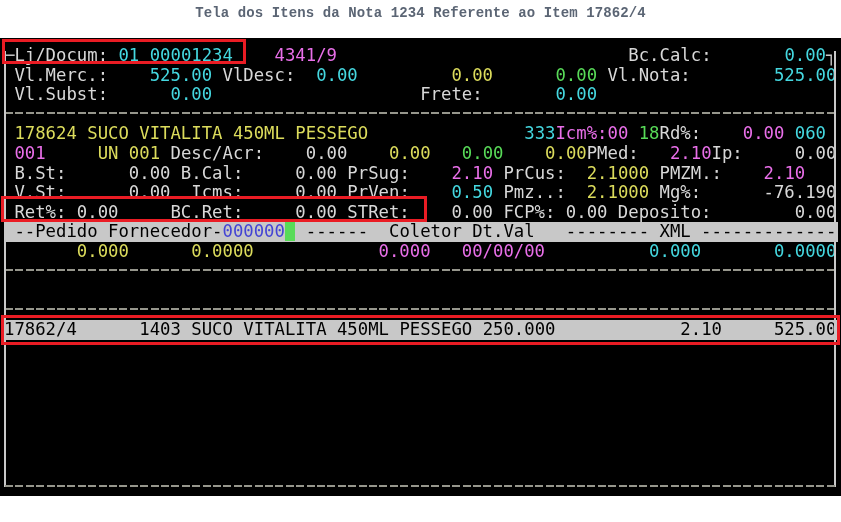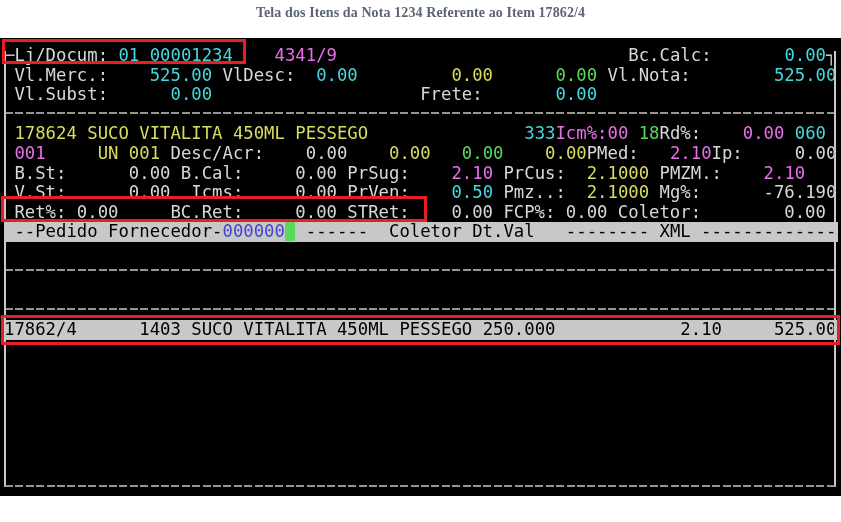--- a/index.html
+++ b/index.html
@@ -1,19 +1,19 @@
 <!DOCTYPE html>
 <html><head>
 <meta charset="utf-8">
 <style>
   html,body{margin:0;padding:0;background:#ffffff;}
   .page{position:relative;width:841px;height:522px;background:#ffffff;overflow:hidden;}
   .title{
     position:absolute;top:5px;left:0;width:100%;text-align:center;
-    font-family:Liberation Serif, serif;font-weight:bold;font-size:14px;
+    font-family:Liberation Mono, monospace;font-weight:bold;font-size:14px;
     color:#5b6574;letter-spacing:0.1px;
   }
   .terminal{position:absolute;top:38px;left:0;width:841px;height:458px;background:#000000;}
   .rows-host{position:absolute;inset:0;}
   .trow{
     position:absolute;left:4px;width:834px;height:20px;
     font-family:"DejaVu Sans Mono",monospace;font-size:17.3px;line-height:19.6px;
     white-space:pre;color:#d8d8d8;
   }
   .trow.band{background:#c8c8c8;}
@@ -47,22 +47,23 @@
   <div class="terminal">
     <div class="rows-host">
         <div class="trow" style="top: 8px;"><span style="color: rgb(200, 200, 200);">─</span><span style="color: rgb(216, 216, 216);">Lj/Docum: </span><span style="color: rgb(69, 216, 224);">01 00001234</span><span style="color: rgb(216, 216, 216);">    </span><span style="color: rgb(233, 111, 233);">4341/9</span><span style="color: rgb(216, 216, 216);">                            </span><span style="color: rgb(216, 216, 216);">Bc.Calc:</span><span style="color: rgb(216, 216, 216);">       </span><span style="color: rgb(69, 216, 224);">0.00</span><span style="color: rgb(200, 200, 200);">┐</span></div>
         <div class="trow" style="top: 27.6px;"><span style="color: rgb(216, 216, 216);"> Vl.Merc.:</span><span style="color: rgb(69, 216, 224);">    525.00</span><span style="color: rgb(216, 216, 216);"> VlDesc:</span><span style="color: rgb(69, 216, 224);">  0.00</span><span style="color: rgb(220, 220, 92);">         0.00</span><span style="color: rgb(88, 219, 88);">      0.00</span><span style="color: rgb(216, 216, 216);"> Vl.Nota:</span><span style="color: rgb(69, 216, 224);">        525.00</span></div>
         <div class="trow" style="top: 47.2px;"><span style="color: rgb(216, 216, 216);"> Vl.Subst:</span><span style="color: rgb(69, 216, 224);">      0.00</span><span style="color: rgb(216, 216, 216);">                    </span><span style="color: rgb(216, 216, 216);">Frete:</span><span style="color: rgb(69, 216, 224);">       0.00</span><span style="color: rgb(216, 216, 216);">                       </span></div>
         <div class="divider" style="top: 73.8px;"></div>
         <div class="trow" style="top: 86.4px;"><span style="color: rgb(220, 220, 92);"> 178624 SUCO VITALITA 450ML PESSEGO</span><span style="color: rgb(216, 216, 216);">               </span><span style="color: rgb(69, 216, 224);">333</span><span style="color: rgb(233, 111, 233);">Icm%:00</span><span style="color: rgb(216, 216, 216);"> </span><span style="color: rgb(88, 219, 88);">18</span><span style="color: rgb(216, 216, 216);">Rd%:</span><span style="color: rgb(216, 216, 216);">    </span><span style="color: rgb(233, 111, 233);">0.00</span><span style="color: rgb(216, 216, 216);"> </span><span style="color: rgb(69, 216, 224);">060</span><span style="color: rgb(216, 216, 216);"> </span></div>
         <div class="trow" style="top: 106px;"><span style="color: rgb(233, 111, 233);"> 001</span><span style="color: rgb(216, 216, 216);">     </span><span style="color: rgb(220, 220, 92);">UN 001</span><span style="color: rgb(216, 216, 216);"> Desc/Acr:</span><span style="color: rgb(216, 216, 216);">    0.00</span><span style="color: rgb(220, 220, 92);">    0.00</span><span style="color: rgb(88, 219, 88);">   0.00</span><span style="color: rgb(220, 220, 92);">    0.00</span><span style="color: rgb(216, 216, 216);">PMed:</span><span style="color: rgb(233, 111, 233);">   2.10</span><span style="color: rgb(216, 216, 216);">Ip:</span><span style="color: rgb(216, 216, 216);">     0.00</span></div>
         <div class="trow" style="top: 125.6px;"><span style="color: rgb(216, 216, 216);"> B.St:      0.00</span><span style="color: rgb(216, 216, 216);"> B.Cal:</span><span style="color: rgb(216, 216, 216);">     0.00</span><span style="color: rgb(216, 216, 216);"> PrSug:</span><span style="color: rgb(233, 111, 233);">    2.10</span><span style="color: rgb(216, 216, 216);"> PrCus:</span><span style="color: rgb(220, 220, 92);">  2.1000</span><span style="color: rgb(216, 216, 216);"> PMZM.:</span><span style="color: rgb(233, 111, 233);">    2.10</span><span style="color: rgb(216, 216, 216);">   </span></div>
         <div class="trow" style="top: 145.2px;"><span style="color: rgb(216, 216, 216);"> V.St:      0.00</span><span style="color: rgb(216, 216, 216);">  Icms:</span><span style="color: rgb(216, 216, 216);">     0.00</span><span style="color: rgb(216, 216, 216);"> PrVen:</span><span style="color: rgb(69, 216, 224);">    0.50</span><span style="color: rgb(216, 216, 216);"> Pmz..:</span><span style="color: rgb(220, 220, 92);">  2.1000</span><span style="color: rgb(216, 216, 216);"> Mg%:</span><span style="color: rgb(216, 216, 216);">      -76.190</span></div>
-        <div class="trow" style="top: 164.8px;"><span style="color: rgb(216, 216, 216);"> Ret%: 0.00     BC.Ret:     0.00 STRet:    0.00 FCP%: 0.00 Coletor:        0.00</span></div>
+        <div class="trow" style="top: 164.8px;"><span style="color: rgb(216, 216, 216);"> Ret%: 0.00     BC.Ret:     0.00 STRet:    0.00 FCP%: 0.00 Deposito:        0.00</span></div>
         <div class="trow band" style="top: 184.4px; background: rgb(200, 200, 200);"><span style="color: rgb(0, 0, 0);"> --Pedido Fornecedor-</span><span style="color: rgb(68, 68, 212);">000000</span><span style="color: rgb(0, 0, 0); background: rgb(88, 219, 88);"> </span><span style="color: rgb(0, 0, 0);"> ------  </span><span style="color: rgb(0, 0, 0);">Coletor Dt.Val   -------- XML -------------</span></div>
+        <div class="trow" style="top: 204px;"><span style="color: rgb(220, 220, 92);">       0.000      0.0000</span><span style="color: rgb(233, 111, 233);">            0.000   00/00/00</span><span style="color: rgb(69, 216, 224);">          0.000       0.0000</span></div>
         <div class="divider" style="top: 230.6px;"></div>
         <div class="divider" style="top: 269.8px;"></div>
         <div class="trow band" style="top: 282.4px; background: rgb(200, 200, 200);"><span style="color: rgb(0, 0, 0);">17862/4</span><span style="color: rgb(0, 0, 0);">      </span><span style="color: rgb(0, 0, 0);">1403</span><span style="color: rgb(0, 0, 0);"> SUCO VITALITA 450ML PESSEGO</span><span style="color: rgb(0, 0, 0);"> 250.000</span><span style="color: rgb(0, 0, 0);">            2.10</span><span style="color: rgb(0, 0, 0);">     525.00</span></div>
       </div>
     <div class="vborder left" style="background: rgb(200, 200, 200);"></div>
     <div class="vborder right" style="background: rgb(200, 200, 200);"></div>
     <div class="hborder-bottom"></div>
     <div class="hl hl1" style="border-color: rgb(234, 28, 36);"></div>
     <div class="hl hl2" style="border-color: rgb(234, 28, 36);"></div>
     <div class="hl hl3" style="border-color: rgb(234, 28, 36);"></div>

